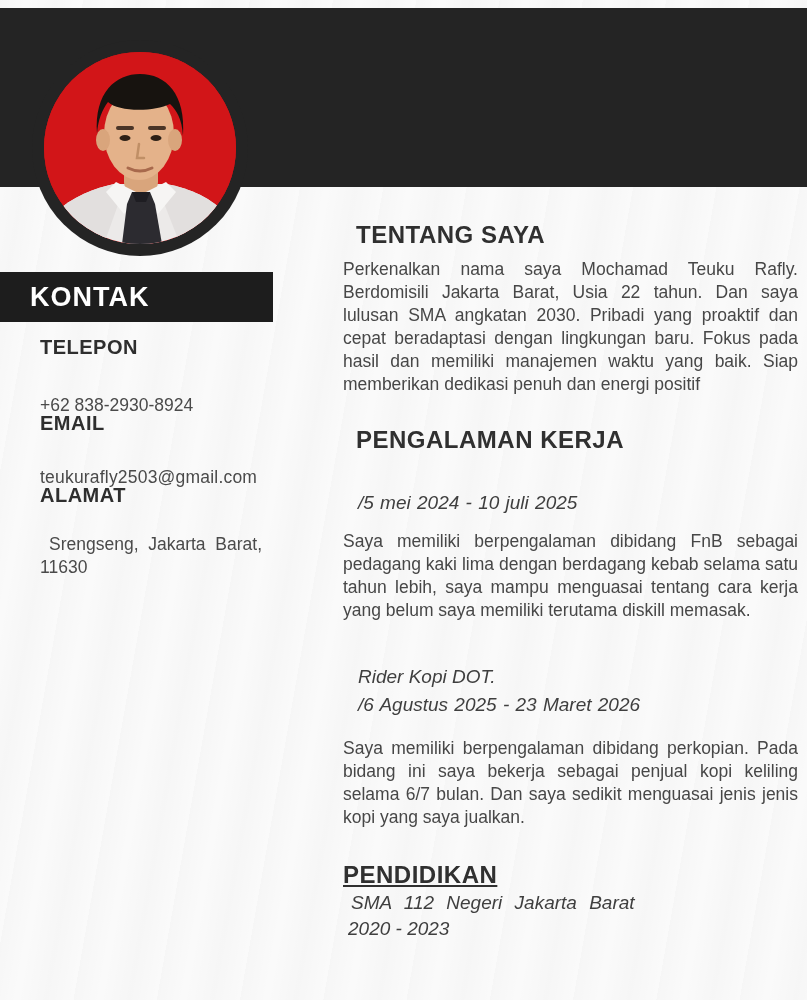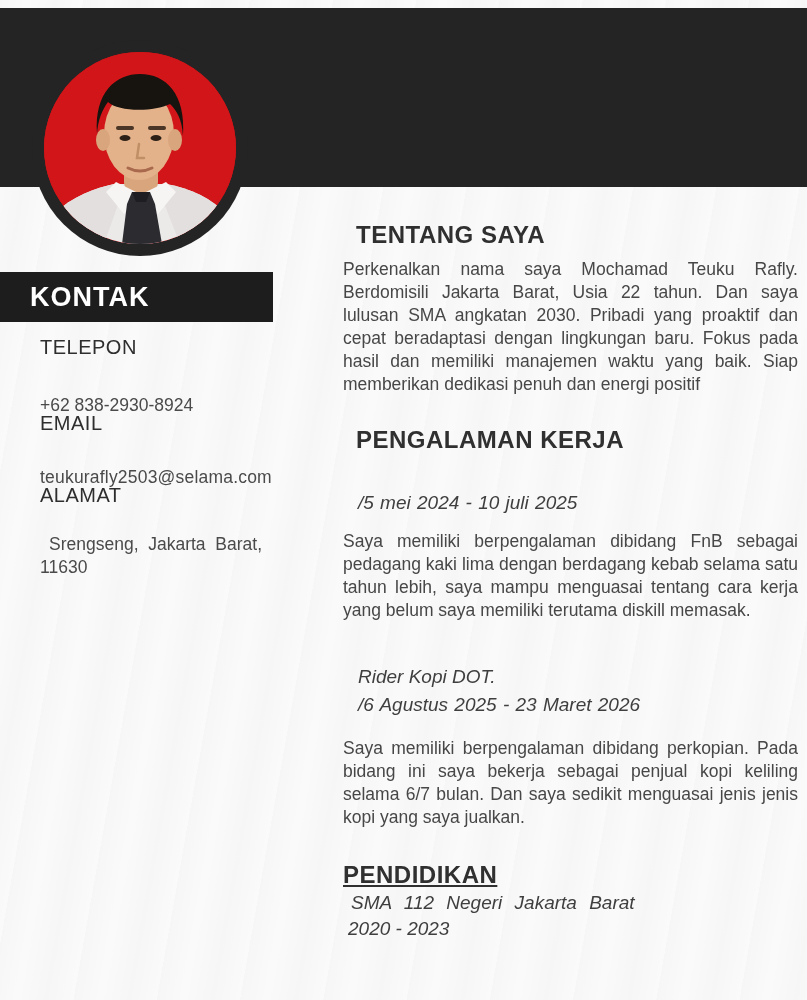--- a/index.html
+++ b/index.html
@@ -39,21 +39,21 @@
   .photo-inner svg{display:block;width:192px;height:192px;}
   
   .contact-banner{
     position:absolute;left:0;top:272px;width:273px;height:50px;
     background:#1d1d1d;color:#ffffff;
     font-size:27px;font-weight:700;letter-spacing:1px;
     line-height:50px;padding-left:30px;box-sizing:border-box;
   }
   .side-label{
     position:absolute;left:40px;width:230px;
-    font-size:20px;font-weight:400;color:#2e2e2e;letter-spacing:0.5px;
+    font-size:20px;font-weight:700;color:#2e2e2e;letter-spacing:0.5px;
   }
   .side-value{
     position:absolute;left:40px;width:232px;
     font-size:17.5px;color:#4a4a4a;line-height:23px;margin-top:24px;
   }
   .label-phone{top:336px;}
   .value-phone{top:370px;}
   .label-email{top:412px;}
   .value-email{top:442px;letter-spacing:0.2px;}
   .label-address{top:484px;}
@@ -132,21 +132,21 @@
   </div>
 
   <div class="contact-banner">
     <span>KONTAK</span>
   </div>
 
   <div class="side-label label-phone">TELEPON</div>
   <div class="side-value value-phone">+62 838-2930-8924</div>
 
   <div class="side-label label-email">EMAIL</div>
-  <div class="side-value value-email">teukurafly2503@selama.com</div>
+  <div class="side-value value-email">teukurafly2503@gmail.com</div>
 
   <div class="side-label label-address">ALAMAT</div>
   <div class="side-value value-address">Srengseng, Jakarta Barat, 11630</div>
 
   <div class="main-col">
 
     <div class="section-title title-about">TENTANG SAYA</div>
     <div class="body-text about-body">Perkenalkan nama saya Mochamad Teuku Rafly. Berdomisili Jakarta Barat, Usia 22 tahun. Dan saya lulusan SMA angkatan 2030. Pribadi yang proaktif dan cepat beradaptasi dengan lingkungan baru. Fokus pada hasil dan memiliki manajemen waktu yang baik. Siap memberikan dedikasi penuh dan energi positif</div>
 
     <div class="section-title title-experience">PENGALAMAN KERJA</div>

